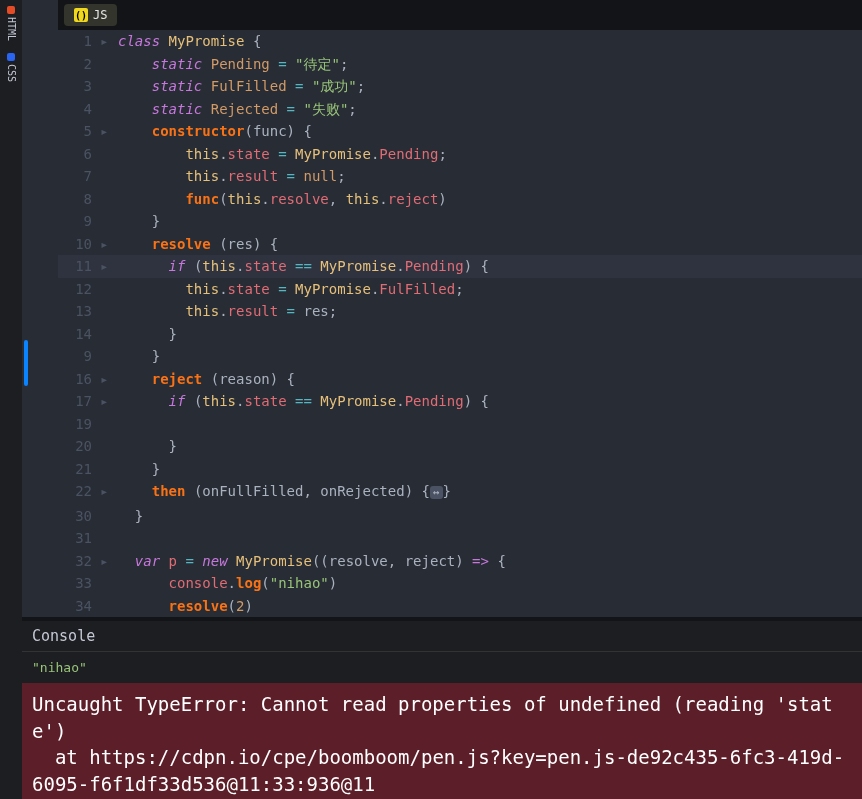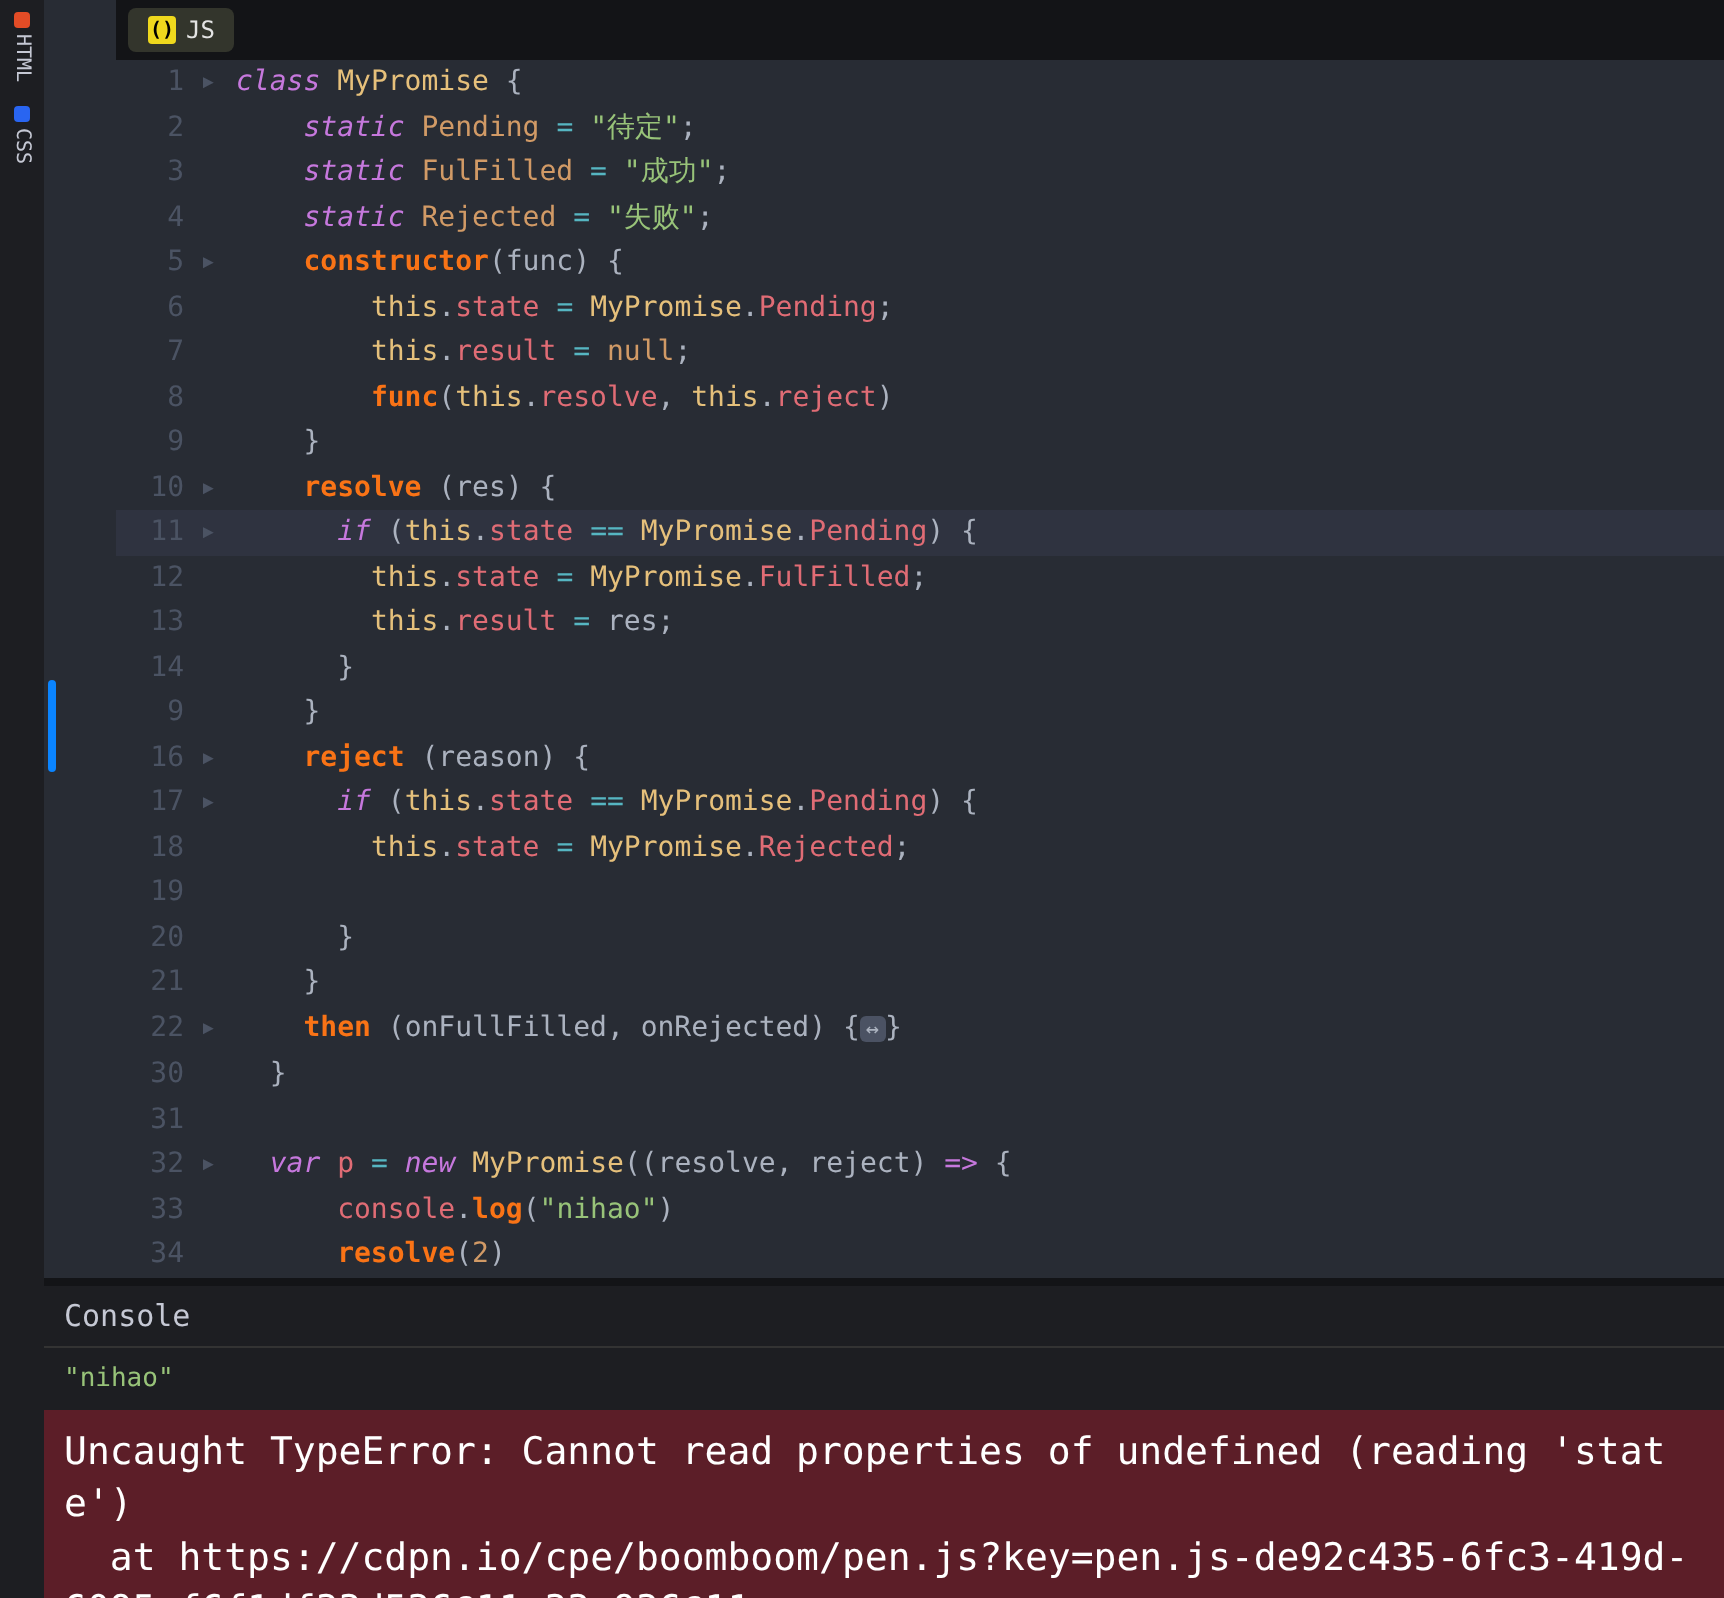--- a/index.html
+++ b/index.html
@@ -117,21 +117,20 @@
           <div class="line"><span class="gutter">8</span><span class="fold"></span><span class="codecell">        <span class="t-fn">func</span><span class="t-p">(</span><span class="t-this">this</span><span class="t-p">.</span><span class="t-var">resolve</span><span class="t-p">, </span><span class="t-this">this</span><span class="t-p">.</span><span class="t-var">reject</span><span class="t-p">)</span></span></div>
           <div class="line"><span class="gutter">9</span><span class="fold"></span><span class="codecell">    <span class="t-p">}</span></span></div>
           <div class="line"><span class="gutter">10</span><span class="fold">▸</span><span class="codecell">    <span class="t-fn">resolve</span> <span class="t-p">(</span><span class="t-par">res</span><span class="t-p">) {</span></span></div>
           <div class="line active"><span class="gutter">11</span><span class="fold">▸</span><span class="codecell">      <span class="t-kw">if</span> <span class="t-p">(</span><span class="t-this">this</span><span class="t-p">.</span><span class="t-var">state</span> <span class="t-op">==</span> <span class="t-cls">MyPromise</span><span class="t-p">.</span><span class="t-var">Pending</span><span class="t-p">) {</span></span></div>
           <div class="line"><span class="gutter">12</span><span class="fold"></span><span class="codecell">        <span class="t-this">this</span><span class="t-p">.</span><span class="t-var">state</span> <span class="t-op">=</span> <span class="t-cls">MyPromise</span><span class="t-p">.</span><span class="t-var">FulFilled</span><span class="t-p">;</span></span></div>
           <div class="line"><span class="gutter">13</span><span class="fold"></span><span class="codecell">        <span class="t-this">this</span><span class="t-p">.</span><span class="t-var">result</span> <span class="t-op">=</span> <span class="t-par">res</span><span class="t-p">;</span></span></div>
           <div class="line"><span class="gutter">14</span><span class="fold"></span><span class="codecell">      <span class="t-p">}</span></span></div>
           <div class="line"><span class="gutter">9</span><span class="fold"></span><span class="codecell">    <span class="t-p">}</span></span></div>
           <div class="line"><span class="gutter">16</span><span class="fold">▸</span><span class="codecell">    <span class="t-fn">reject</span> <span class="t-p">(</span><span class="t-par">reason</span><span class="t-p">) {</span></span></div>
           <div class="line"><span class="gutter">17</span><span class="fold">▸</span><span class="codecell">      <span class="t-kw">if</span> <span class="t-p">(</span><span class="t-this">this</span><span class="t-p">.</span><span class="t-var">state</span> <span class="t-op">==</span> <span class="t-cls">MyPromise</span><span class="t-p">.</span><span class="t-var">Pending</span><span class="t-p">) {</span></span></div>
-          <div class="line"><span class="gutter">18</span><span class="fold"></span><span class="codecell">        <span class="t-this">this</span><span class="t-p">.</span><span class="t-var">state</span> <span class="t-op">=</span> <span class="t-cls">MyPromise</span><span class="t-p">.</span><span class="t-var">Rejected</span><span class="t-p">;</span></span></div>
           <div class="line"><span class="gutter">19</span><span class="fold"></span></div>
           <div class="line"><span class="gutter">20</span><span class="fold"></span><span class="codecell">      <span class="t-p">}</span></span></div>
           <div class="line"><span class="gutter">21</span><span class="fold"></span><span class="codecell">    <span class="t-p">}</span></span></div>
           <div class="line"><span class="gutter">22</span><span class="fold">▸</span><span class="codecell">    <span class="t-fn">then</span> <span class="t-p">(</span><span class="t-par">onFullFilled</span><span class="t-p">, </span><span class="t-par">onRejected</span><span class="t-p">) {</span><span class="foldbox">↔</span><span class="t-p">}</span></span></div>
           <div class="line"><span class="gutter">30</span><span class="fold"></span><span class="codecell">  <span class="t-p">}</span></span></div>
           <div class="line"><span class="gutter">31</span><span class="fold"></span><span class="codecell"></span></div>
           <div class="line"><span class="gutter">32</span><span class="fold">▸</span><span class="codecell">  <span class="t-kw">var</span> <span class="t-var">p</span> <span class="t-op">=</span> <span class="t-kw">new</span> <span class="t-cls">MyPromise</span><span class="t-p">((</span><span class="t-par">resolve</span><span class="t-p">, </span><span class="t-par">reject</span><span class="t-p">) </span><span class="t-kw">=&gt;</span> <span class="t-p">{</span></span></div>
           <div class="line"><span class="gutter">33</span><span class="fold"></span><span class="codecell">      <span class="t-var">console</span><span class="t-p">.</span><span class="t-fn">log</span><span class="t-p">(</span><span class="t-str">"nihao"</span><span class="t-p">)</span></span></div>
           <div class="line"><span class="gutter">34</span><span class="fold"></span><span class="codecell">      <span class="t-fn">resolve</span><span class="t-p">(</span><span class="t-num">2</span><span class="t-p">)</span></span></div>
         </div>

